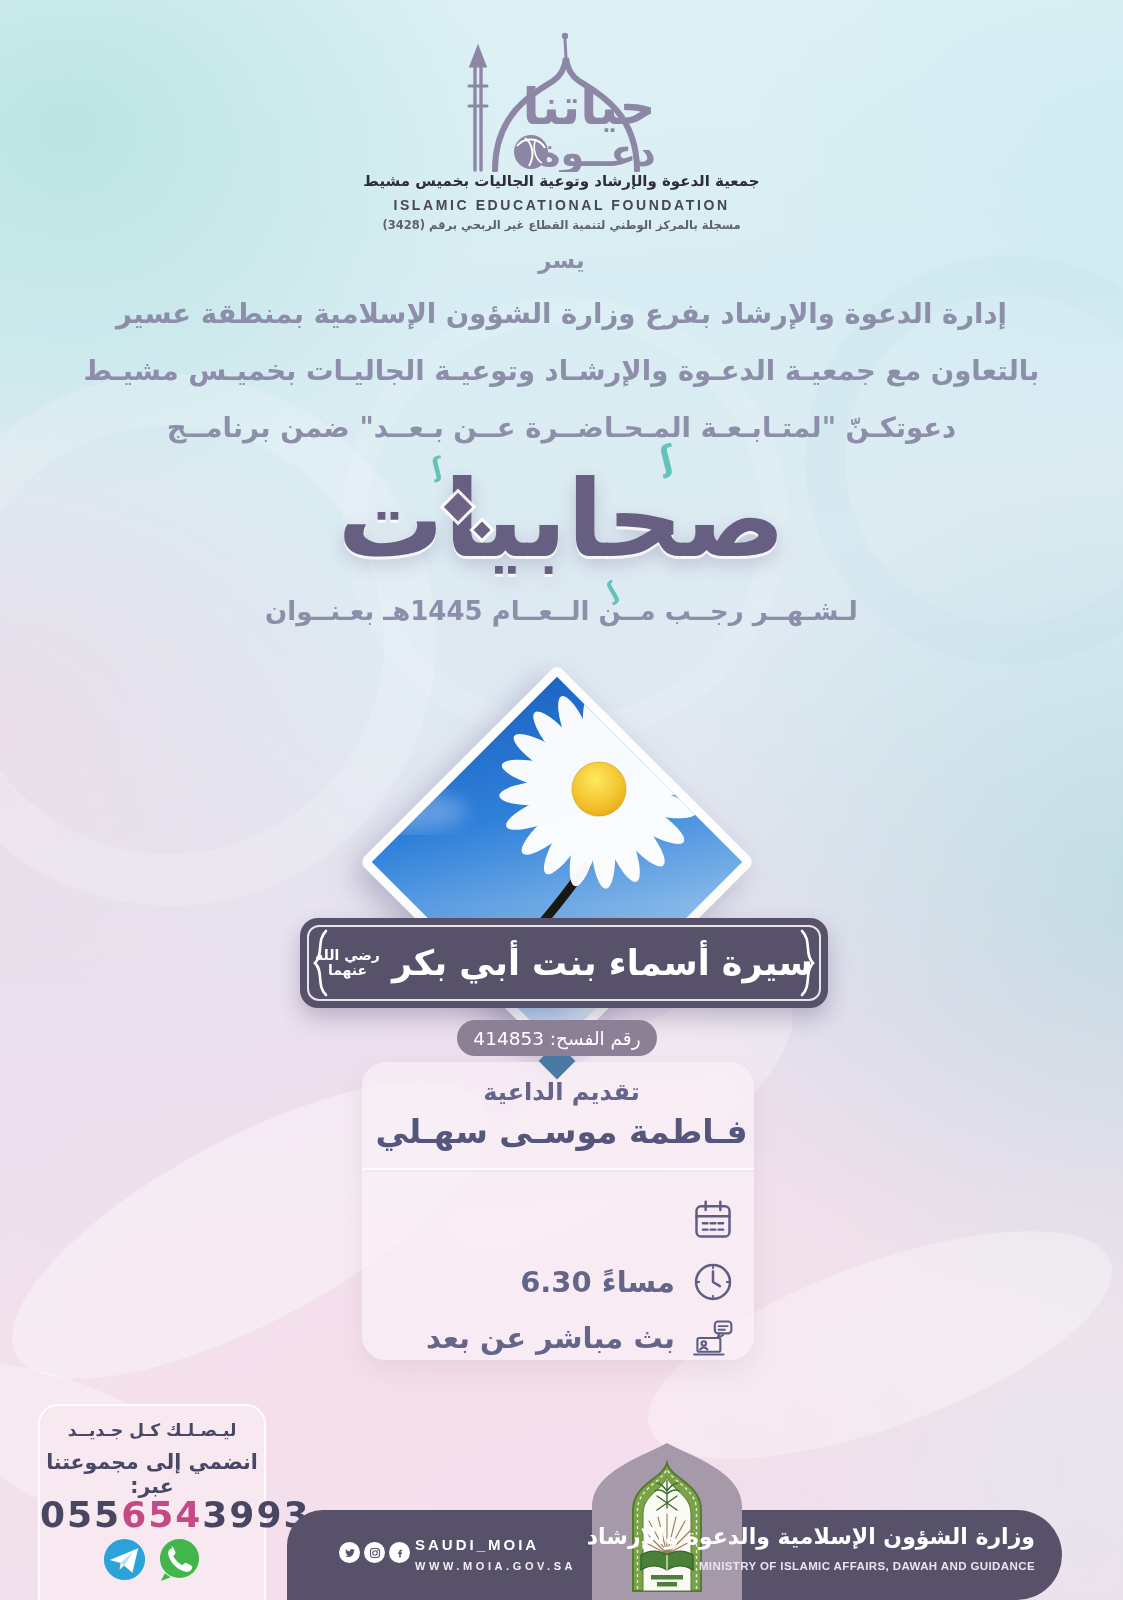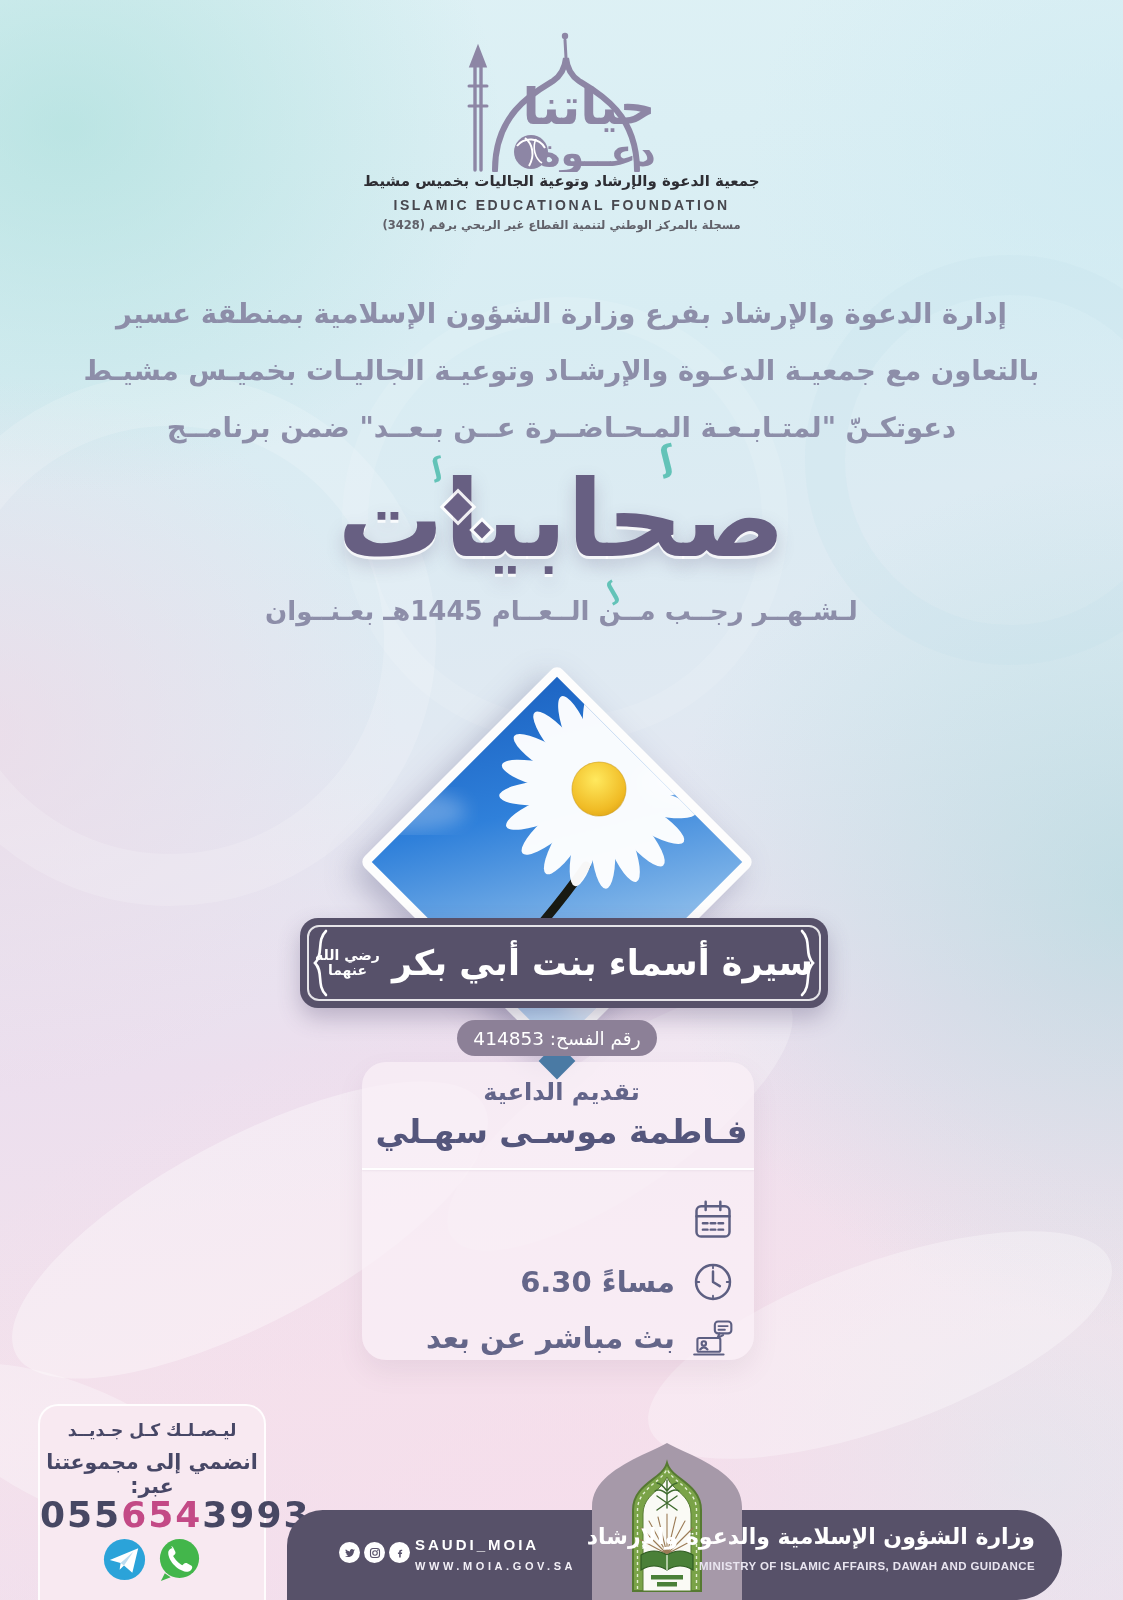--- a/index.html
+++ b/index.html
@@ -111,20 +111,21 @@
       <circle cx="94" cy="132" r="17" fill="#8d86a5"></circle>
       <path d="M80,126 a17,17 0 0 1 28,2" stroke="#ffffff" stroke-width="2" fill="none"></path>
       <path d="M88,118 c8,6 10,18 4,28" stroke="#ffffff" stroke-width="2" fill="none"></path>
       <path d="M99,119 c-4,8 -1,20 6,24" stroke="#ffffff" stroke-width="1.6" fill="none"></path>
     </g>
   </svg>
   <div class="abs ctr logo-callig">جمعية الدعوة والإرشاد وتوعية الجاليات بخميس مشيط</div>
   <div class="abs ctr org-en">ISLAMIC EDUCATIONAL FOUNDATION</div>
   <div class="abs ctr org-reg">مسجلة بالمركز الوطني لتنمية القطاع غير الربحي برقم (3428)</div>
 
+  <div class="abs ctr opening">يسر</div>
   <div class="abs ctr intro">
     <div>إدارة الدعوة والإرشاد بفرع وزارة الشؤون الإسلامية بمنطقة عسير</div>
     <div>بالتعاون مع جمعيـة الدعـوة والإرشـاد وتوعيـة الجاليـات بخميـس مشيـط</div>
     <div>دعوتكـنّ "لمتـابـعـة المـحـاضــرة عــن بـعــد" ضمن برنامــج</div>
   </div>
 
   <div class="abs ctr callig-title">صحابيات</div>
   <div class="abs diamond-dot" style="left:448px;top:497px;"></div>
   <div class="abs diamond-dot" style="left:476px;top:524px;width:12px;height:12px;"></div>
   <div class="abs flourish" style="left:660px;top:438px;">ʃ</div>

